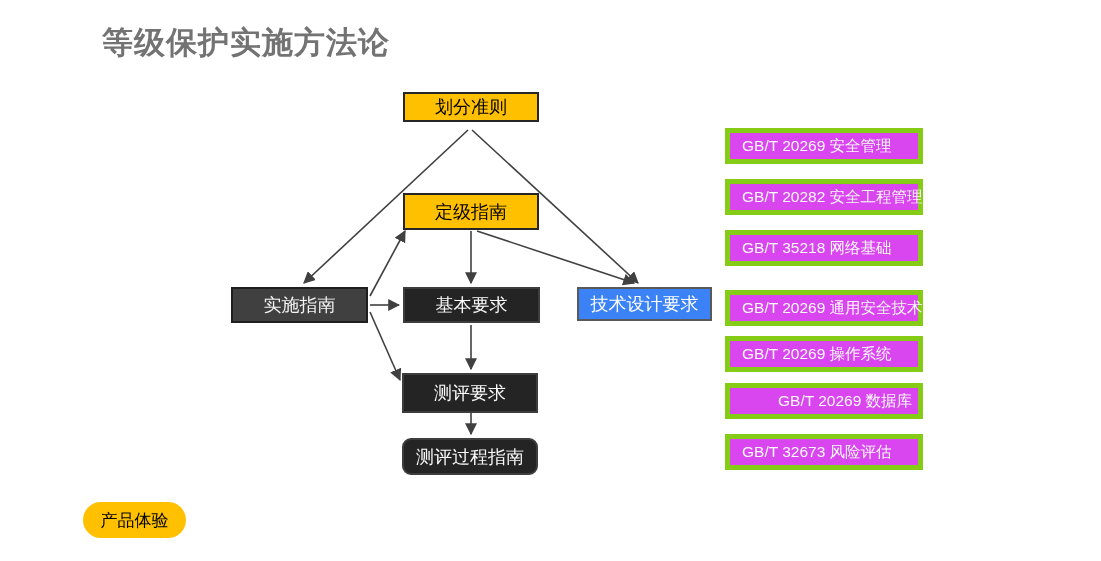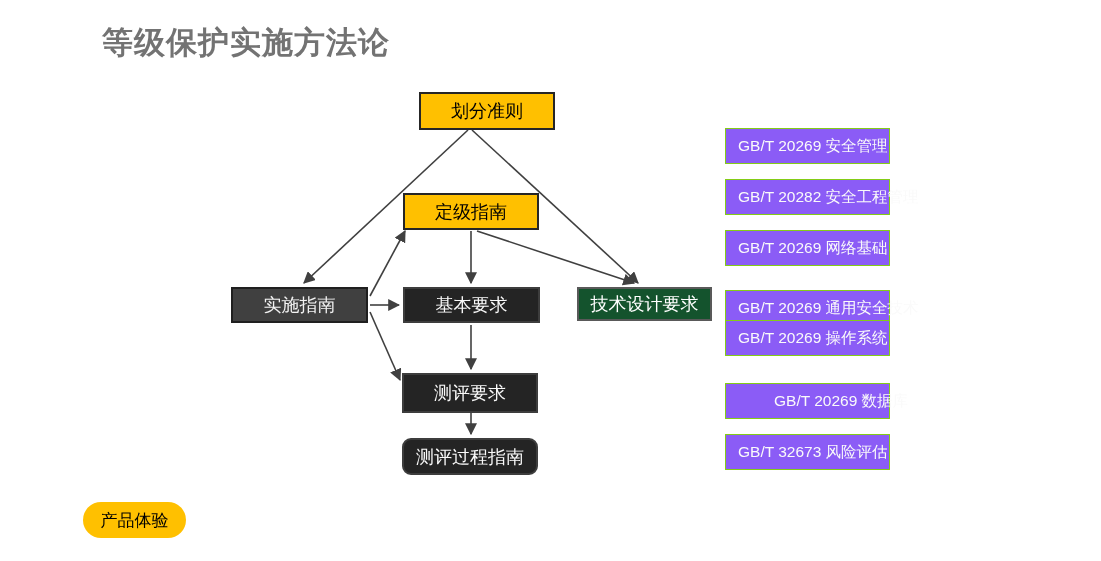--- a/index.html
+++ b/index.html
@@ -54,33 +54,33 @@
     border: 2px solid #1f1f1f;
     color: #f2f2f2;
     text-align: right;
   }
   .node.dark {
     background: #242424;
     border: 2px solid #3d3d3d;
     color: #fafafa;
   }
   .node.gray {
-    background: #14532d;
+    background: #3b82f6;
     border: 2px solid #595959;
     color: #ffffff;
     font-family: Liberation Mono, monospace;
   }
   .std-box {
     position: absolute;
     left: 725px;
-    width: 165px;
+    width: 198px;
     height: 36px;
     z-index: 2;
-    background: #8b5cf6;
-    border: 1px solid #84cc16;
+    background: #d946ef;
+    border: 5px solid #84cc16;
     box-sizing: border-box;
     color: #fafafa;
     font-size: 15.5px;
     display: flex;
     align-items: center;
     padding-left: 12px;
     white-space: nowrap;
   }
   .cta-pill {
     position: absolute;
@@ -119,37 +119,37 @@
       <line x1="370" y1="296" x2="405" y2="231" marker-end="url(#ah)"></line>
       <line x1="471" y1="231" x2="471" y2="283" marker-end="url(#ah)"></line>
       <line x1="477" y1="231" x2="634" y2="283" marker-end="url(#ah)"></line>
       <line x1="370" y1="305" x2="399" y2="305" marker-end="url(#ah)"></line>
       <line x1="370" y1="312" x2="400" y2="380" marker-end="url(#ah)"></line>
       <line x1="471" y1="325" x2="471" y2="369" marker-end="url(#ah)"></line>
       <line x1="471" y1="411" x2="471" y2="434" marker-end="url(#ah)"></line>
     </g>
   </svg>
 
-  <div class="node yellow" style="left:419px; top:92px; width:136px; height:38px;">划分准则</div>
+  <div class="node yellow" style="left:403px; top:92px; width:136px; height:30px;">划分准则</div>
 
   <div class="node yellow" style="left:403px; top:193px; width:136px; height:37px;">定级指南</div>
 
   <div class="node middark" style="left:231px; top:287px; width:137px; height:36px;">实施指南</div>
 
   <div class="node dark" style="left:403px; top:287px; width:137px; height:36px;font-family:Liberation Serif, serif;">基本要求</div>
 
   <div class="node gray" style="left:577px; top:287px; width:135px; height:34px;">技术设计要求</div>
 
   <div class="node dark" style="left:402px; top:373px; width:136px; height:40px;">测评要求</div>
 
   <div class="node dark" style="left:402px; top:438px; width:136px; height:37px;border-radius:9px;">测评过程指南</div>
 
   <div class="std-box" style="top:128px;">GB/T 20269 安全管理</div>
   <div class="std-box" style="top:179px;">GB/T 20282 安全工程管理</div>
-  <div class="std-box" style="top:230px;">GB/T 20269 网络基础</div>
+  <div class="std-box" style="top:230px;">GB/T 35218 网络基础</div>
   <div class="std-box" style="top:281px;margin-top:9px;">GB/T 20269 通用安全技术</div>
-  <div class="std-box" style="top:320px;">GB/T 20269 操作系统</div>
+  <div class="std-box" style="top:336px;">GB/T 20269 操作系统</div>
   <div class="std-box" style="top:383px;padding-left:48px;">GB/T 20269 数据库</div>
   <div class="std-box" style="top:434px;">GB/T 32673 风险评估</div>
 
   <div class="cta-pill">产品体验</div>
 
 </div>
 
 </body></html>

